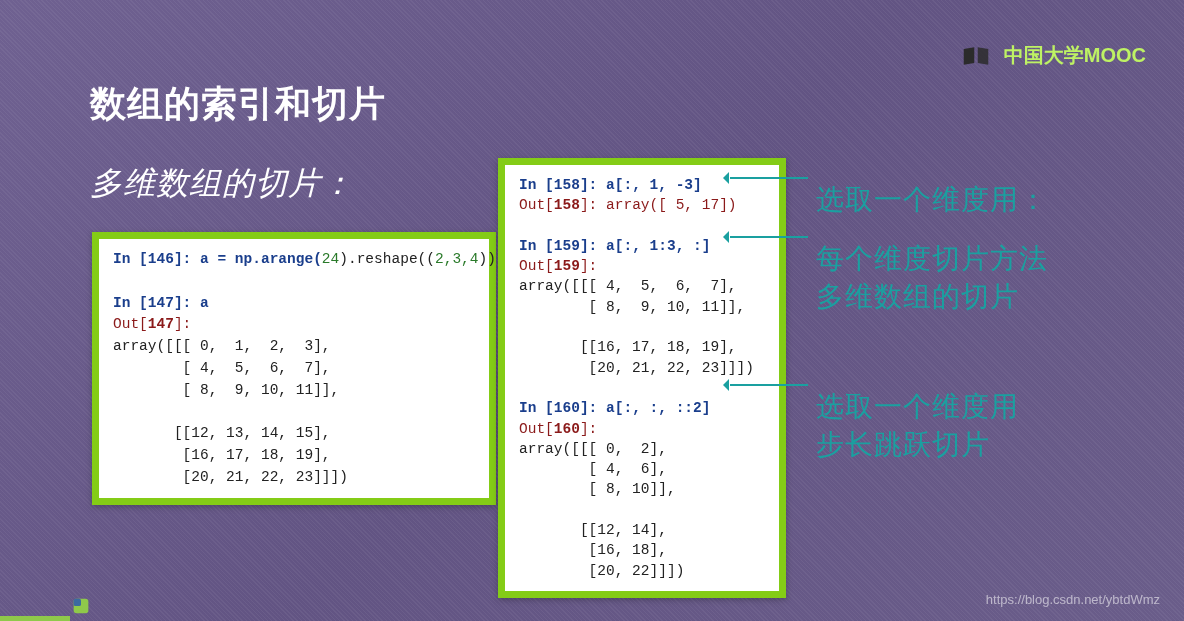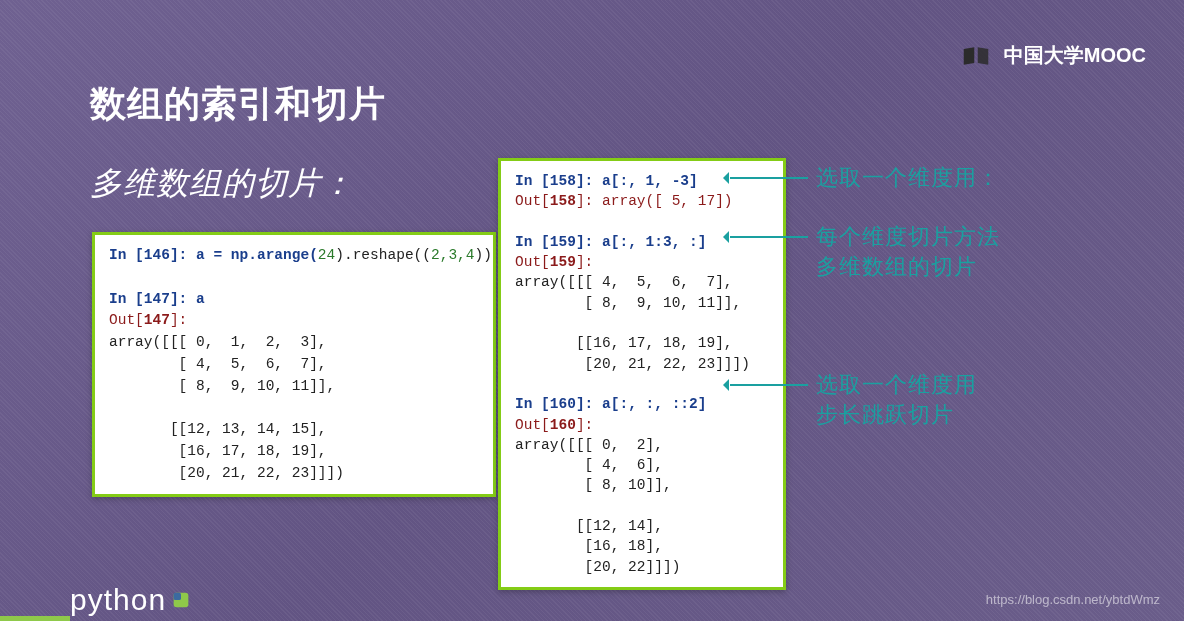--- a/index.html
+++ b/index.html
@@ -10,40 +10,40 @@
     background-image: linear-gradient(135deg, #6f6191 0%, #625483 50%, #6a5d8a 100%);
     font-family: "Microsoft YaHei", sans-serif;
     position: relative;
     overflow: hidden;
   }
   .noise { position:absolute; inset:0; opacity:0.05; background: repeating-linear-gradient(45deg,#fff 0 1px,transparent 1px 3px);}
   .mooc-logo {
     position: absolute;
     top: 42px; right: 38px;
     display: flex; align-items: center;
-    color: #ffffff; font-weight: 600; font-size: 20px;
+    color: #bef264; font-weight: 600; font-size: 20px;
     gap: 14px;
   }
   .mooc-logo svg { width: 28px; height: 22px; }
   .heading {
     position: absolute;
     left: 90px; top: 80px;
     color: #fff; font-size: 36px; font-weight: 600;
     letter-spacing: 1px;
   }
   .subheading {
     position: absolute;
     left: 90px; top: 162px;
     color: #fff; font-size: 32px; font-weight: 500;
     letter-spacing: 1px;
     font-style: italic;
   }
   .code-box {
     background: #fff;
-    border: 3px solid #84cc16;
+    border: 7px solid #84cc16;
     box-shadow: 0 2px 6px rgba(0,0,0,0.25);
     font-family: Consolas, "Courier New", monospace;
     font-size: 14.5px;
     line-height: 1.5;
     color: #222;
     padding: 10px 14px;
     white-space: pre;
   }
   .box-left {
     position: absolute;
@@ -57,25 +57,26 @@
     line-height: 1.4;
   }
   .kw-in { color: #1a3e8c; font-weight: 700; }
   .num-in { color: #1a3e8c; font-weight: 700; }
   .kw-out { color: #8b1a1a; }
   .num-out { color: #8b1a1a; font-weight: 700; }
   .green-num { color: #2a7a2a; }
   .annot {
     position: absolute;
     color: #1aa0a0;
-    font-size: 22px;
+    font-size: 28px;
     font-weight: 500;
     font-family: "Microsoft YaHei", sans-serif;
     letter-spacing: 1px;
     line-height: 1.35;
+    margin-top: 18px;
   }
   .annot-1 { left: 816px; top: 163px; }
   .annot-2 { left: 816px; top: 222px; }
   .annot-3 { left: 816px; top: 370px; }
   .arrow {
     position: absolute;
     height: 2px;
     background: #1aa0a0;
   }
   .arrow::before {
@@ -166,20 +167,19 @@
 <div class="arrow arrow-3"></div>
 
 <div class="annot annot-1">选取一个维度用：</div>
 <div class="annot annot-2" style="white-space:pre-line;">每个维度切片方法
 多维数组的切片</div>
 <div class="annot annot-3" style="white-space:pre-line;">选取一个维度用
 步长跳跃切片</div>
 
 <div class="green-bar"></div>
 <div class="python-logo">
-  <span>python</span>
   <svg viewBox="0 0 24 24">
       <rect x="4" y="4" width="16" height="16" rx="3" fill="#8fc94a"></rect>
       <rect x="4" y="4" width="8" height="8" rx="2" fill="#3b6aa0"></rect>
     </svg>
 </div>
 
 <div class="watermark">https://blog.csdn.net/ybtdWmz</div>
 
 </body></html>

